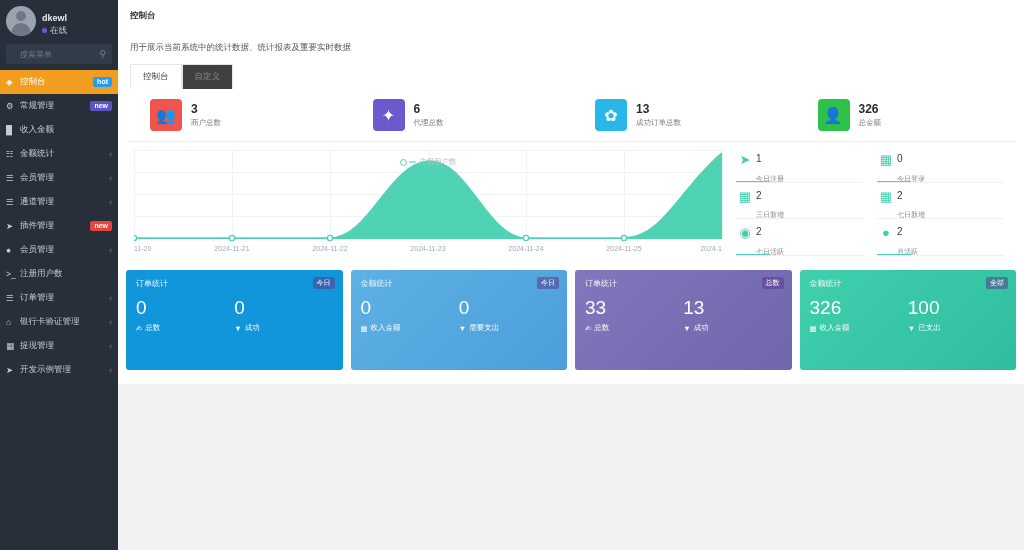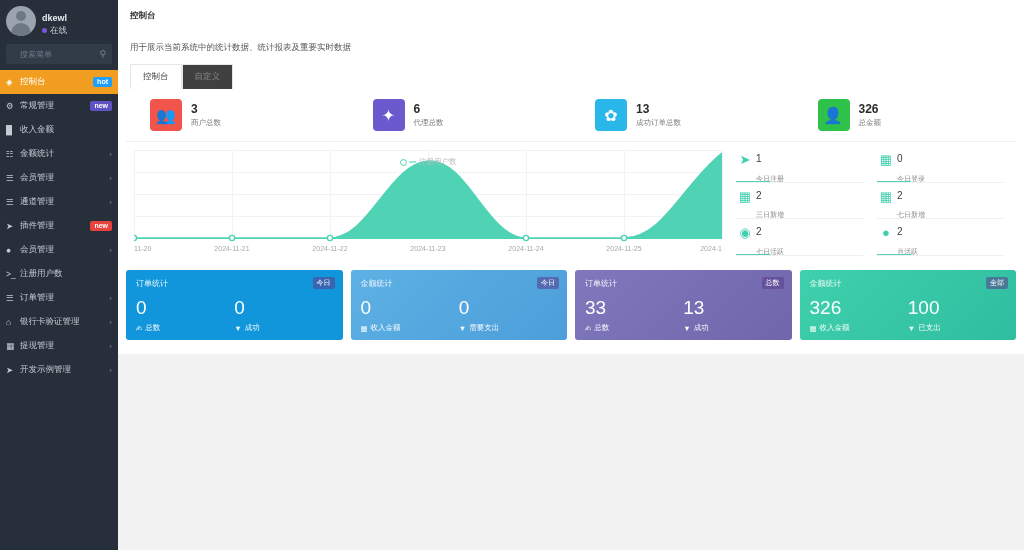--- a/index.html
+++ b/index.html
@@ -113,21 +113,21 @@
   }
   .mini-bar { position: absolute; left: 2px; bottom: 4px; width: 34px; height: 1.6px; background: #4fd3b4; }
   .mini-ic { color: #3fcfae; font-size: 13px; width: 18px; flex: 0 0 18px; text-align: center; line-height: 1; }
   .mini-txt { margin-left: 2px; line-height: 1.25; }
   .mini-num { font-size: 10px; color: #3b3b3b; }
   .mini-lab { font-size: 7px; color: #8b8b8b; margin-top: 1px; }
 
   
   .bottom-row { display: flex; gap: 8px; margin-top: 10px; }
   .bcard {
-    flex: 1; height: 70px; border-radius: 3px; color: #fff;
+    flex: 1; height: 100px; border-radius: 3px; color: #fff;
     padding: 8px 10px 0 10px; position: relative;
   }
   .bcard-title { font-size: 8px; opacity: .92; }
   .bcard-tag {
     position: absolute; right: 8px; top: 7px; font-size: 7px;
     background: rgba(90,60,140,.55); padding: 1px 4px; border-radius: 2px;
   }
   .bcard-body { display: flex; margin-top: 9px; }
   .bcol { flex: 1; }
   .bnum { font-size: 19px; font-weight: normal; line-height: 1; }

